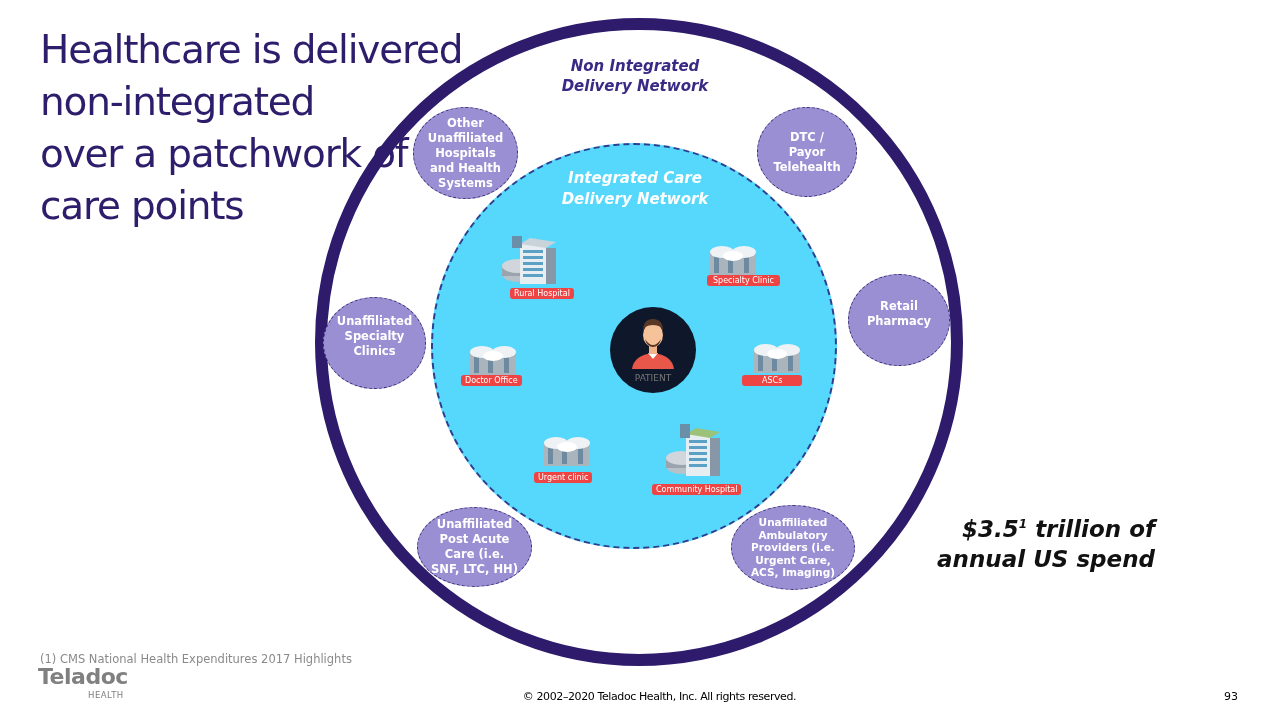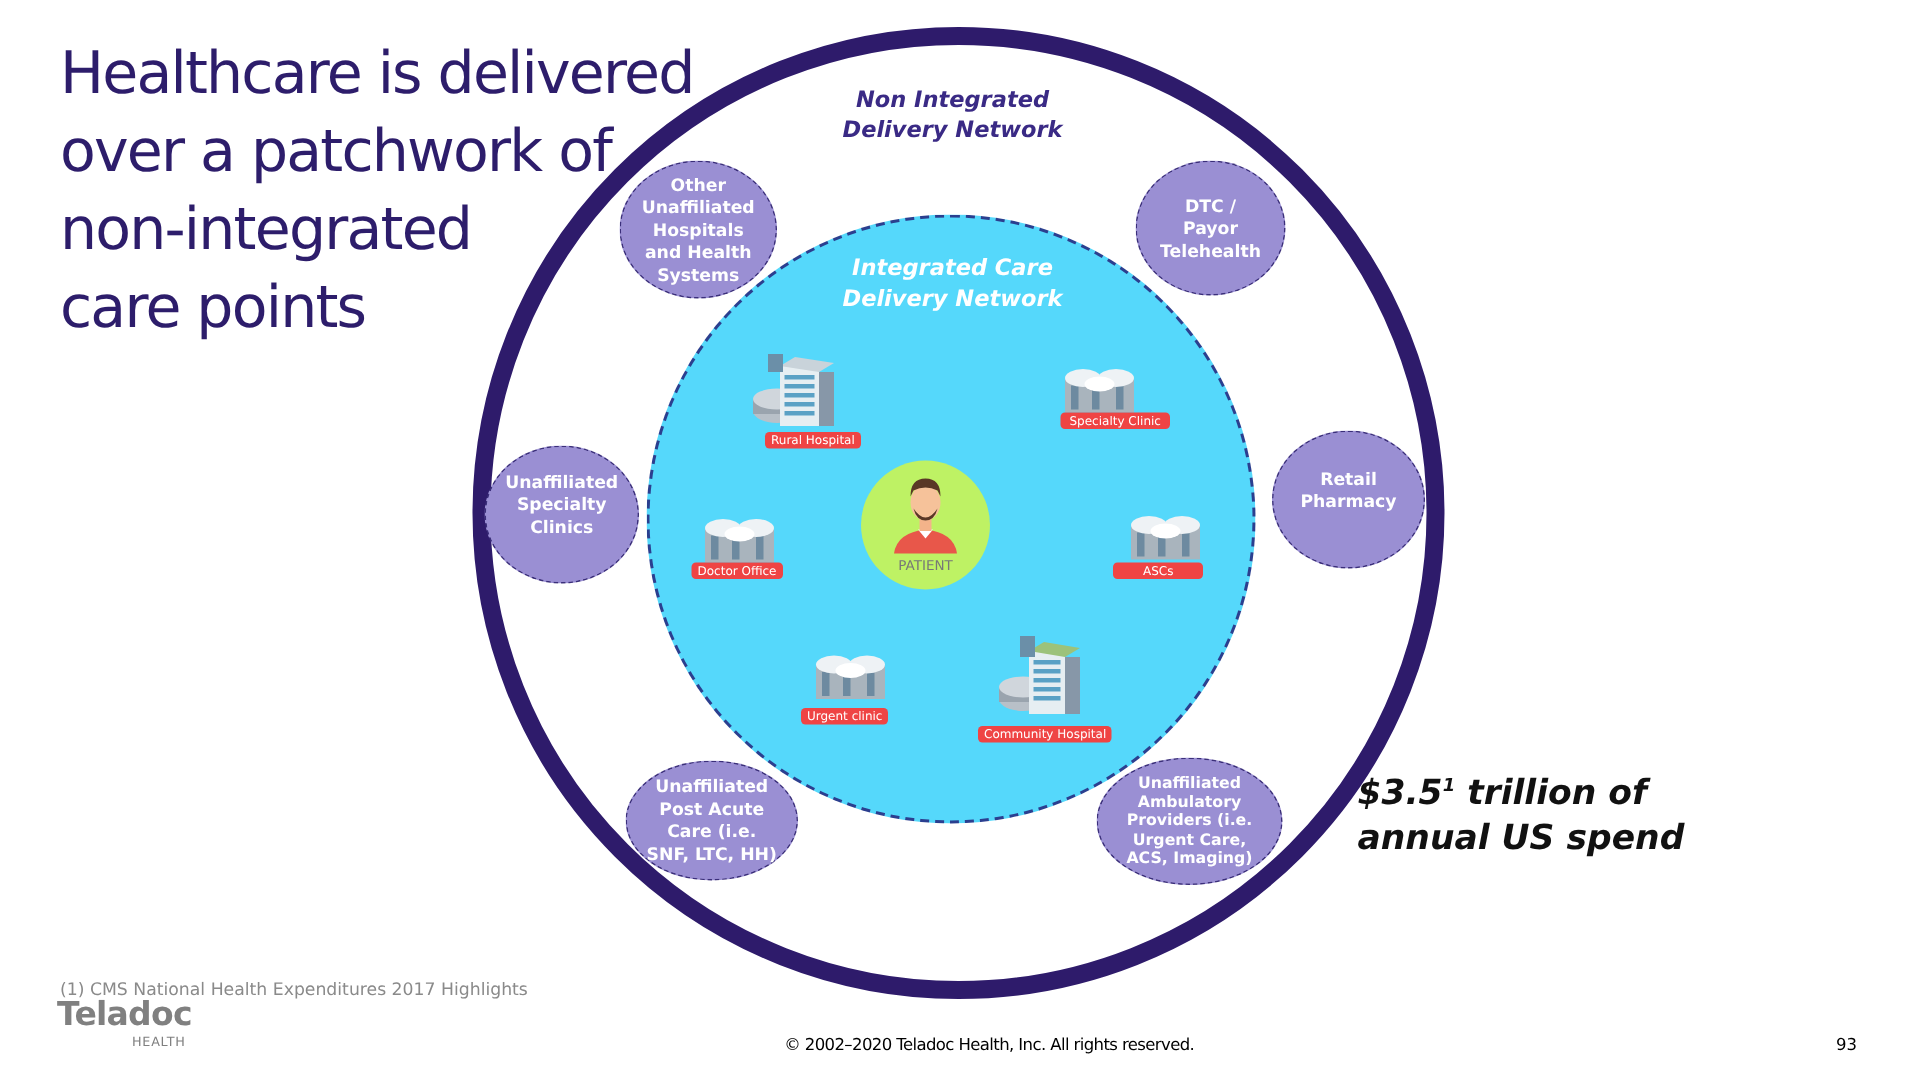--- a/index.html
+++ b/index.html
@@ -14,43 +14,43 @@
   .nid-label { position:absolute; left:520px; top:56px; width:230px; text-align:center; color:#3a2a85;
                font-style:italic; font-weight:bold; font-size:15px; line-height:20px; }
   .cyan { position:absolute; left:431px; top:143px; width:406px; height:406px; border-radius:50%;
           background:#55d8fb; border:2px dashed #2b3f8f; box-sizing:border-box; }
   .icd-label { position:absolute; left:530px; top:168px; width:210px; text-align:center; color:#ffffff;
                font-style:italic; font-weight:bold; font-size:15px; line-height:21px; }
   .bubble { position:absolute; border-radius:50%; background:#9a8fd3; border:1.5px dashed #3b2f7a;
             box-sizing:border-box; display:flex; align-items:center; justify-content:center; text-align:center;
             color:#ffffff; font-weight:bold; font-size:11.5px; line-height:15px; }
   .bubble.small-text { font-size:10.5px; line-height:12.5px; }
-  .patient { position:absolute; left:574px; top:307px; width:86px; height:86px; border-radius:50%;
-             background:#bef264; }
+  .patient { position:absolute; left:610px; top:307px; width:86px; height:86px; border-radius:50%;
+             background:#0f172a; }
   .patient-label { position:absolute; left:0; right:0; bottom:10px; text-align:center; font-size:9px; color:#777; }
   .bldg { position:absolute; }
   .bldg-label { position:absolute; background:#ef4444; color:#ffffff; font-size:8px; line-height:11px;
                 border-radius:3px; text-align:center; padding:0 4px; white-space:nowrap; }
-  .spend { position:absolute; left:905px; top:514px; width:250px; text-align:left; color:#111;
+  .spend { position:absolute; left:905px; top:514px; width:250px; text-align:right; color:#111;
            font-weight:bold; font-style:italic; font-size:23px; line-height:30px; }
   .spend sup { font-size:12px; vertical-align:super; line-height:0; }
   .footnote { position:absolute; left:40px; top:652px; color:#8a8a8a; font-size:11.5px; }
   .logo { position:absolute; left:38px; top:664px; color:#808080; font-weight:bold; font-size:22px; letter-spacing:-0.5px; }
   .logo-sub { position:absolute; left:88px; top:690px; color:#808080; font-size:8.5px; letter-spacing:0.5px; }
   .copyright { position:absolute; left:0; right:0; top:690px; text-align:center; font-size:11px; color:#000;
                letter-spacing:-0.4px; padding-right:0;padding-left:39px; }
   .page-num { position:absolute; right:42px; top:690px; font-size:11px; color:#000; }
 </style>
 </head>
 <body>
 
 <div class="title">
   <span>Healthcare is delivered</span>
+  <span>non-integrated</span>
   <span>over a patchwork of</span>
-  <span>non-integrated</span>
   <span>care points</span>
 </div>
 
 <div class="outer-ring"></div>
 <div class="nid-label">
   <div>Non Integrated</div>
   <div>Delivery Network</div>
 </div>
 
 <div class="cyan"></div>
@@ -75,21 +75,21 @@
     <div>Telehealth</div>
   </div>
 </div>
 <div class="bubble" style="left:323px;top:297px;width:103px;height:92px;">
   <div style="margin-top:-14px;">
     <div>Unaffiliated</div>
     <div>Specialty</div>
     <div>Clinics</div>
   </div>
 </div>
-<div class="bubble" style="left:848px;top:287px;width:102px;height:92px;">
+<div class="bubble" style="left:848px;top:274px;width:102px;height:92px;">
   <div style="margin-top:-12px;">
     <div>Retail</div>
     <div>Pharmacy</div>
   </div>
 </div>
 <div class="bubble" style="left:417px;top:507px;width:115px;height:80px;">
   <div>
     <div>Unaffiliated</div>
     <div>Post Acute</div>
     <div>Care (i.e.</div>

